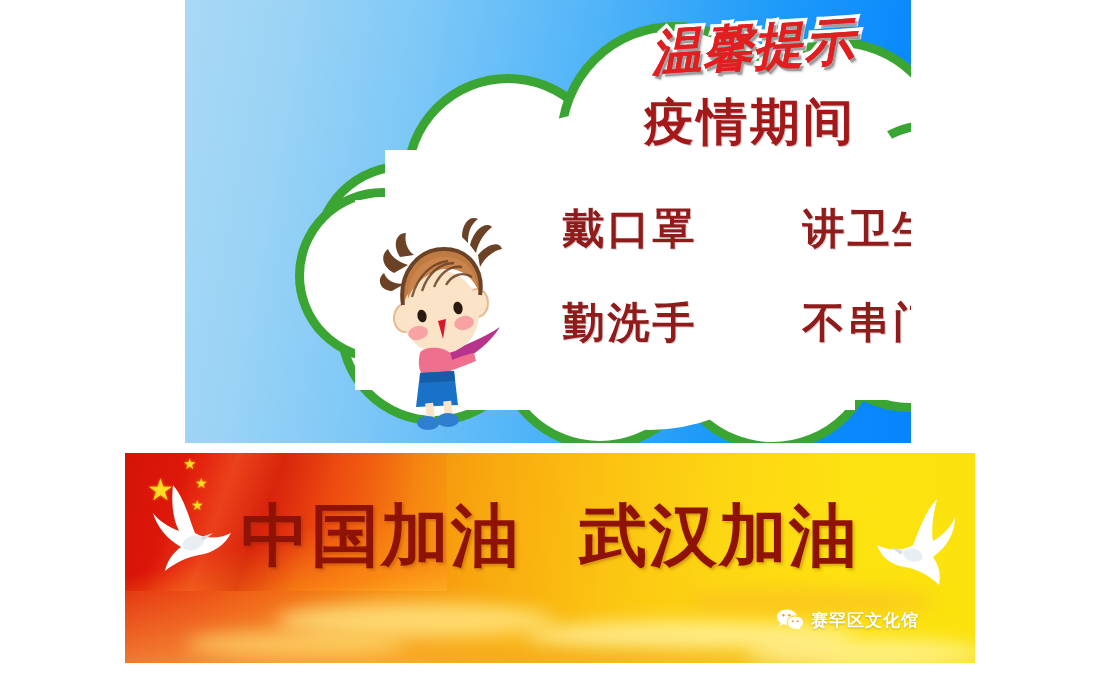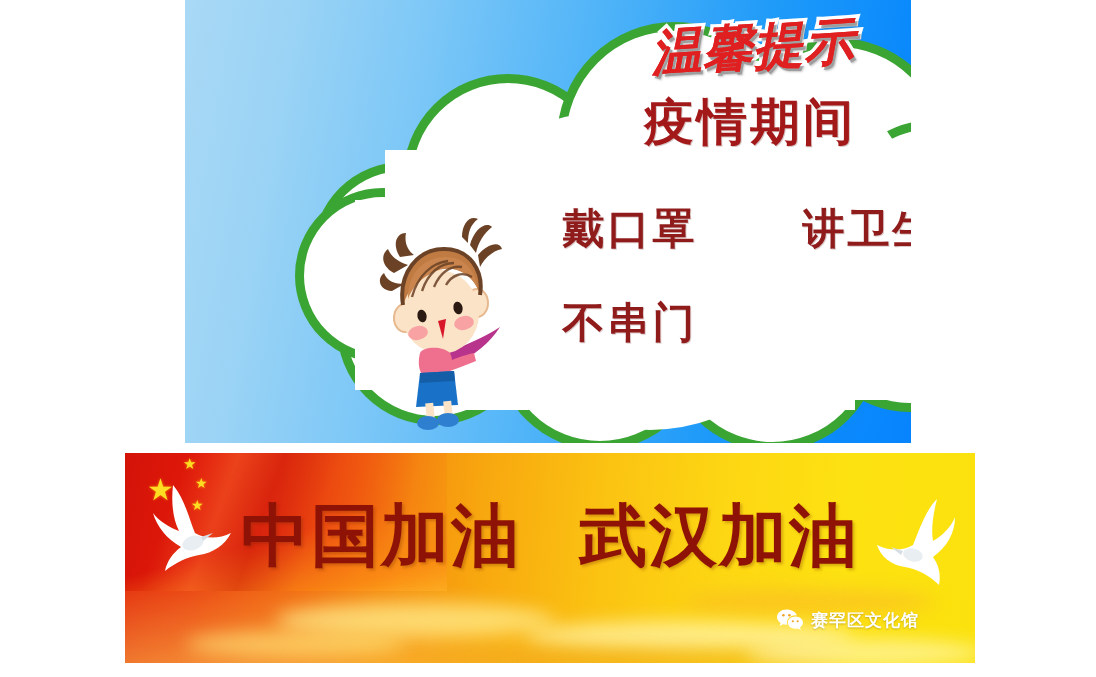--- a/index.html
+++ b/index.html
@@ -262,20 +262,21 @@
   <div id="notice-title">
     <div class="glyphs">温馨提示</div>
     <div class="glyphs-top">温馨提示</div>
   </div>
 
   <div id="notice-text">
     <div id="headline">疫情期间</div>
     <div id="slogan-grid">
       <div class="slogan">戴口罩</div>
       <div class="slogan">讲卫生</div>
+      <div class="slogan">勤洗手</div>
       <div class="slogan">不串门</div>
     </div>
   </div>
 
   <svg id="mascot" viewBox="0 0 130 215">
 
     <path d="M64 140 C86 130 104 124 122 112 C112 128 96 140 78 150 Z" fill="#b8348c"></path>
 
     <g fill="#6b4226">
       <path d="M16 58 C4 52 2 40 10 34 C14 44 24 48 30 50 Z"></path>

